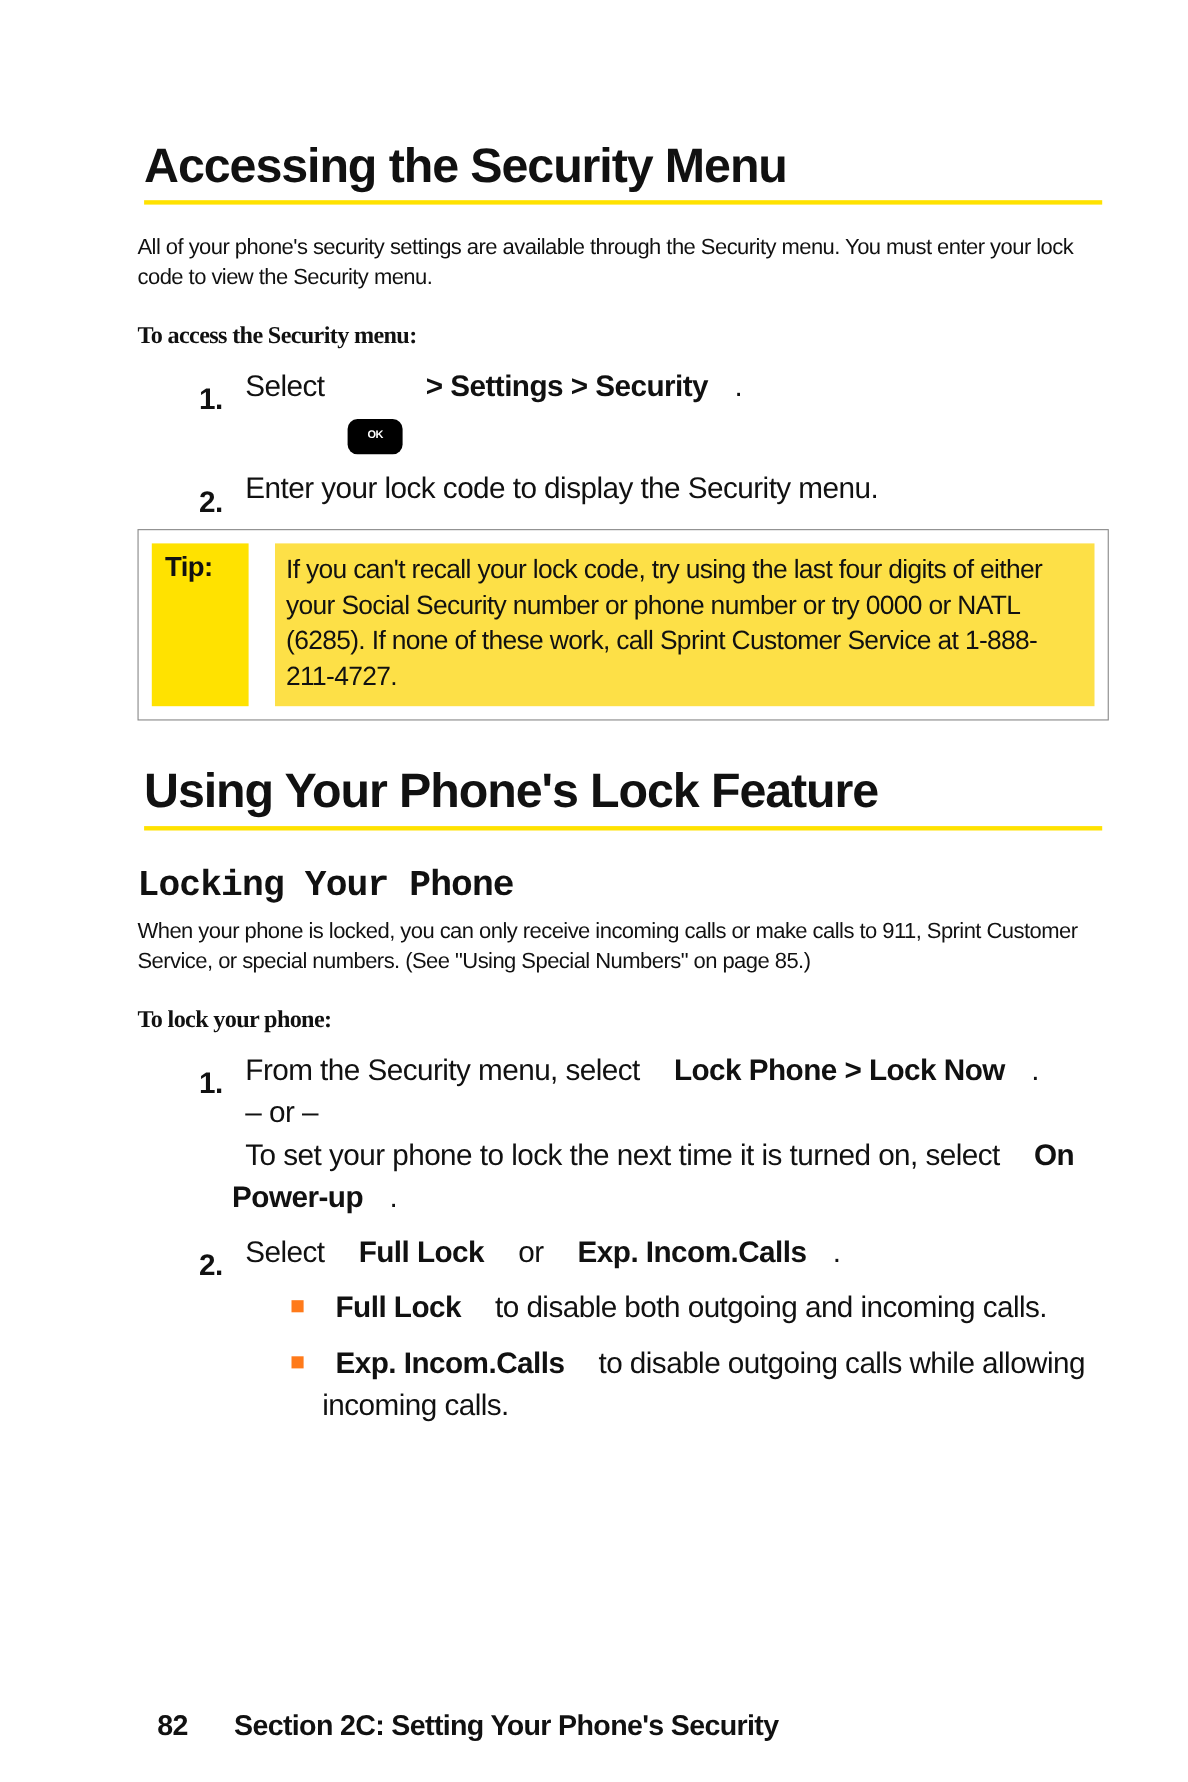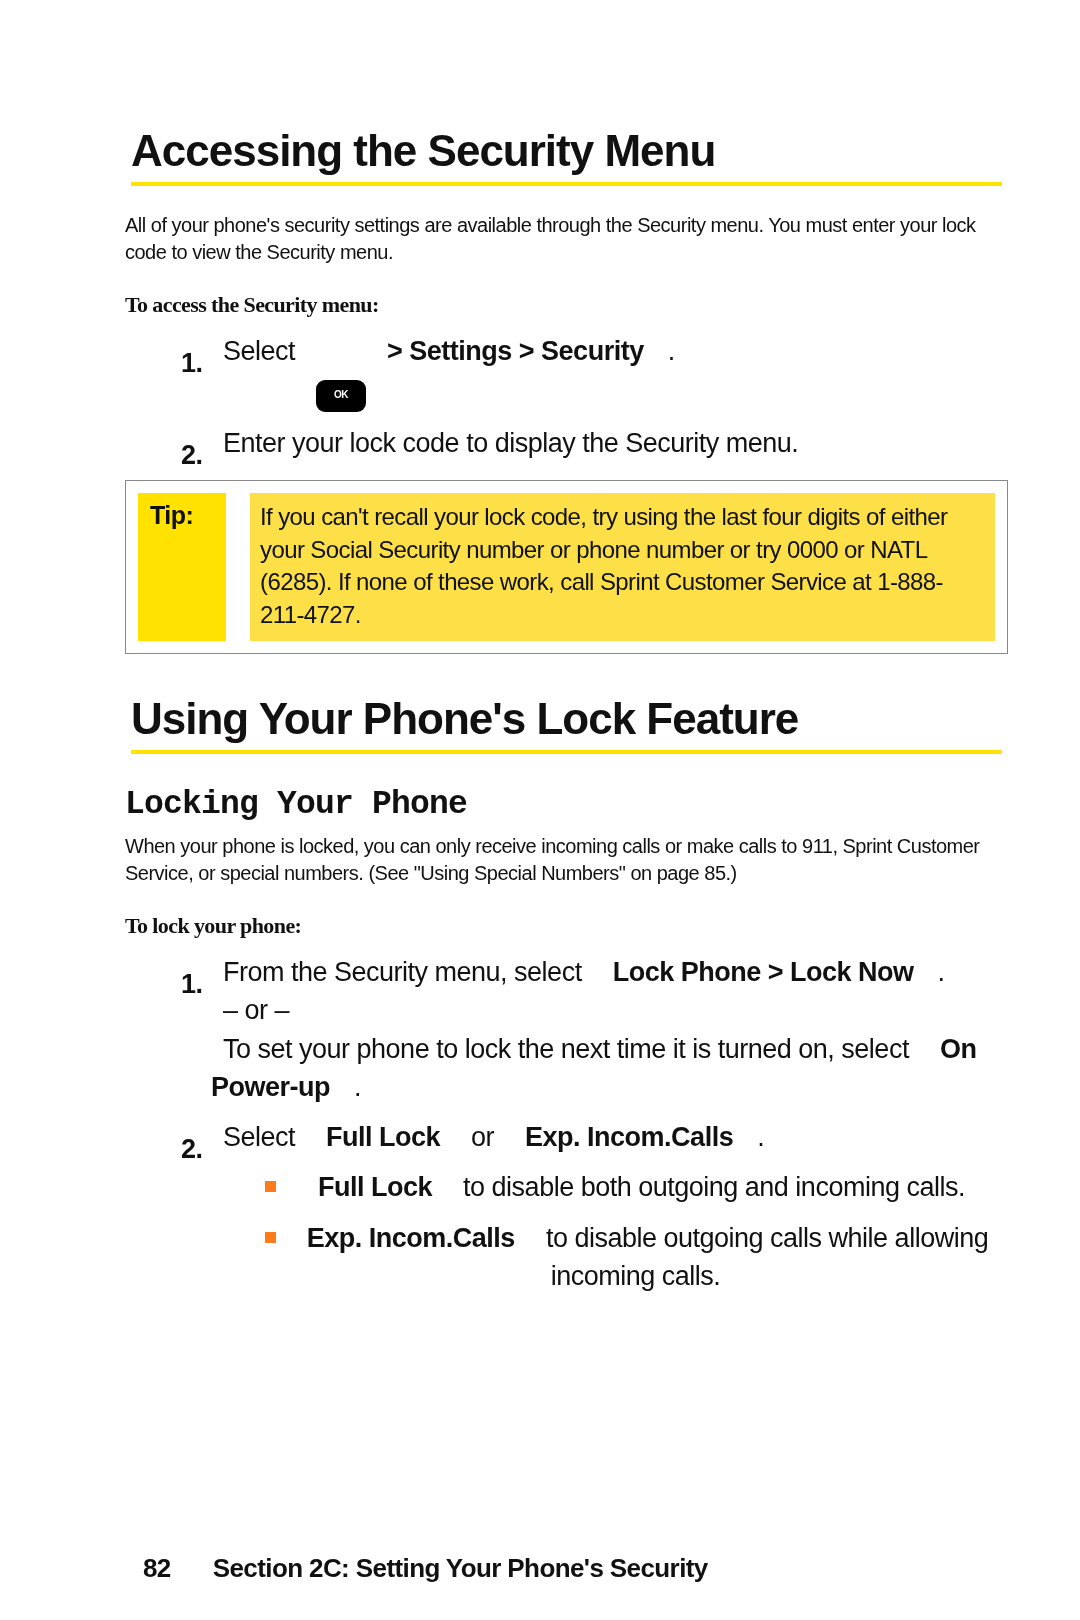--- a/index.html
+++ b/index.html
@@ -101,21 +101,20 @@
     list-style: none;
     margin: 10px 0 0 42px;
   }
   .sub-bullets li {
     font-size: 27px;
     line-height: 1.4;
     position: relative;
     padding-left: 28px;
     margin-bottom: 14px;
     letter-spacing: -0.5px;
-    text-align: center;
   }
   .sub-bullets li::before {
     content: "";
     position: absolute;
     left: 0;
     top: 12px;
     width: 11px;
     height: 11px;
     background: #ff7a1a;
   }

